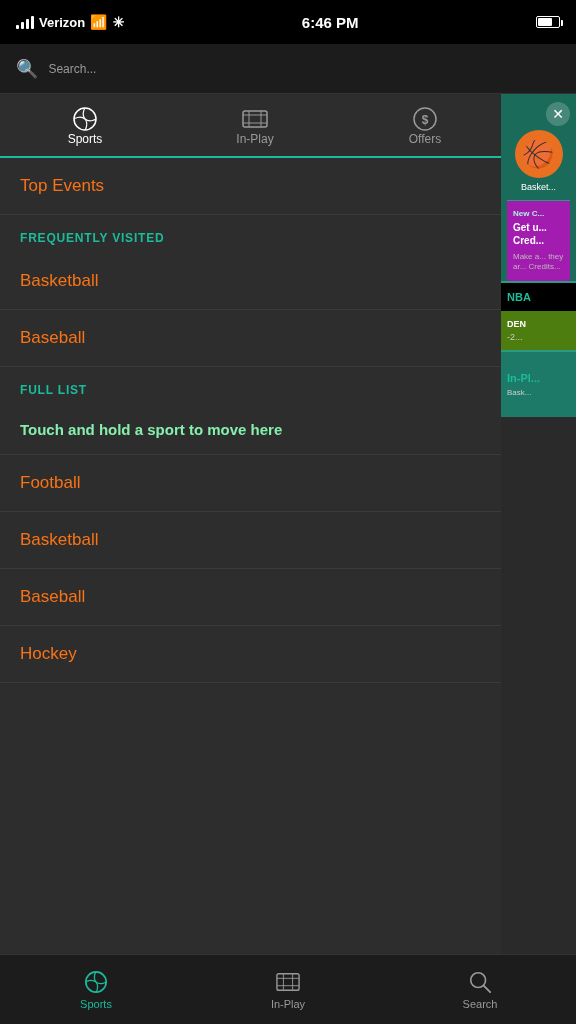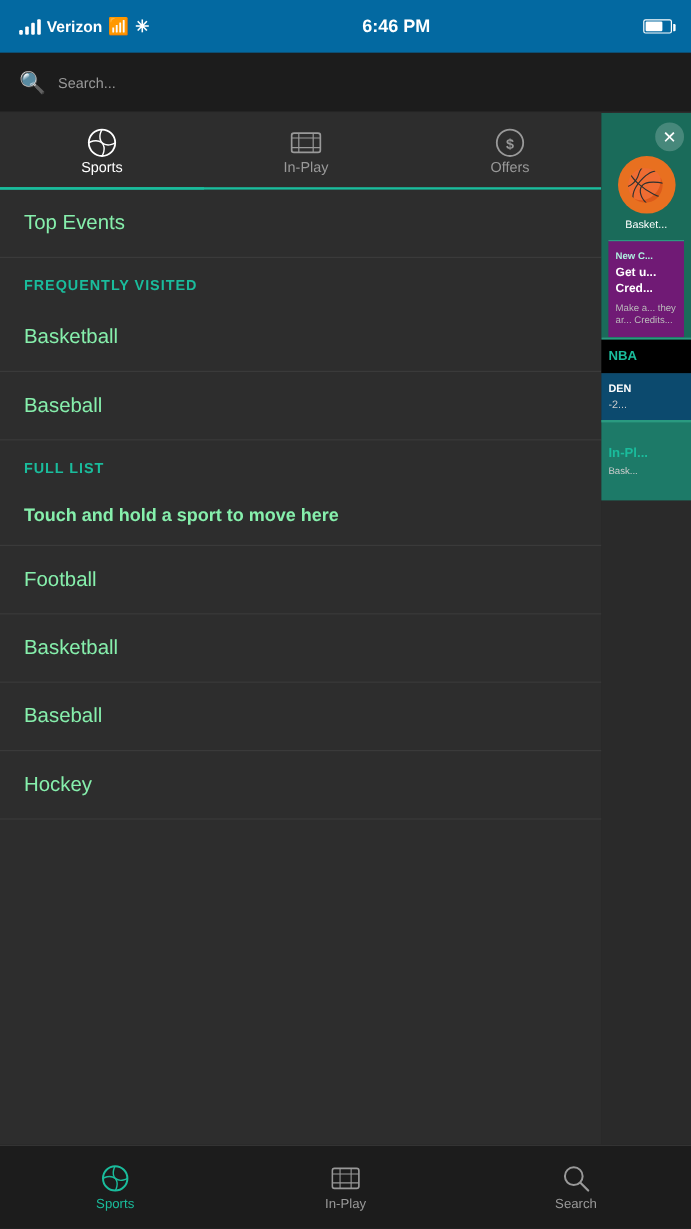--- a/index.html
+++ b/index.html
@@ -9,21 +9,21 @@
       height: 1024px;
       background: #2a2a2a;
       font-family: -apple-system, BlinkMacSystemFont, 'Helvetica Neue', Arial, sans-serif;
       overflow: hidden;
       position: relative;
     }
 
     
     .status-bar {
       height: 44px;
-      background: #0369a1;
+      background: #000000;
       display: flex;
       align-items: center;
       justify-content: space-between;
       padding: 0 16px;
       color: #fff;
       font-size: 13px;
       font-weight: 600;
     }
     .status-left { display: flex; align-items: center; gap: 5px; }
     .status-center { font-size: 15px; font-weight: 600; }
@@ -128,21 +128,21 @@
 
     
     .sports-list {
       flex: 1;
       overflow-y: auto;
       padding-bottom: 10px;
     }
 
     .list-item {
       padding: 18px 20px;
-      color: #86efac;
+      color: #f97316;
       font-size: 17px;
       border-bottom: 1px solid #3a3a3a;
       cursor: pointer;
     }
 
     .section-label {
       padding: 16px 20px 8px;
       color: #1abc9c;
       font-size: 12px;
       font-weight: 700;
@@ -288,32 +288,32 @@
     <div style="background:#1a6b5a; padding: 8px 6px 0;">
       <div style="display:flex; justify-content:flex-end; margin-bottom:4px;">
         <div class="close-btn">✕</div>
       </div>
 
       <div style="display:flex; flex-direction:column; align-items:center; margin-bottom:8px;">
         <div style="width:48px;height:48px;background:#e87020;border-radius:50%;display:flex;align-items:center;justify-content:center;font-size:26px;">🏀</div>
         <div style="color:#fff;font-size:9px;text-align:center;margin-top:4px;overflow:hidden;max-width:70px;">Basket...</div>
       </div>
 
-      <div style="background:#701a75; padding:8px 6px; border-top:1px solid #2a9a80;">
+      <div style="background:#a21caf; padding:8px 6px; border-top:1px solid #2a9a80;">
         <div style="color:#aff0df;font-size:8px;font-weight:700;margin-bottom:3px;">New C...</div>
         <div style="color:#fff;font-size:10px;font-weight:700;line-height:1.3;margin-bottom:5px;">Get u... Cred...</div>
         <div style="color:#bbb;font-size:8px;line-height:1.3;">Make a... they ar... Credits...</div>
       </div>
     </div>
 
     <div style="background:#000000; padding:8px 6px; border-top:2px solid #2a9a80;">
       <div style="color:#1abc9c;font-size:11px;font-weight:700;">NBA</div>
     </div>
 
-    <div style="background:#0c4a6e; padding:8px 6px;">
+    <div style="background:#4d7c0f; padding:8px 6px;">
       <div style="color:#fff;font-size:9px;font-weight:600;margin-bottom:3px;">DEN</div>
       <div style="color:#ccc;font-size:9px;">-2...</div>
     </div>
 
     <div style="background:#1d7a68; padding:20px 6px; border-top:2px solid #2a9a80;">
       <div style="color:#1abc9c;font-size:11px;font-weight:700;">In-Pl...</div>
       <div style="color:#ccc;font-size:8px;margin-top:4px;">Bask...</div>
     </div>
 
   </div>

